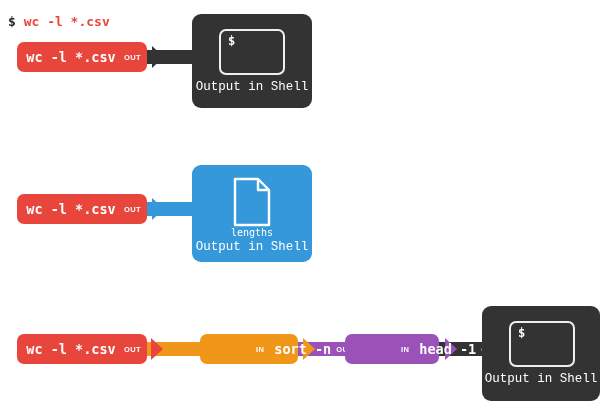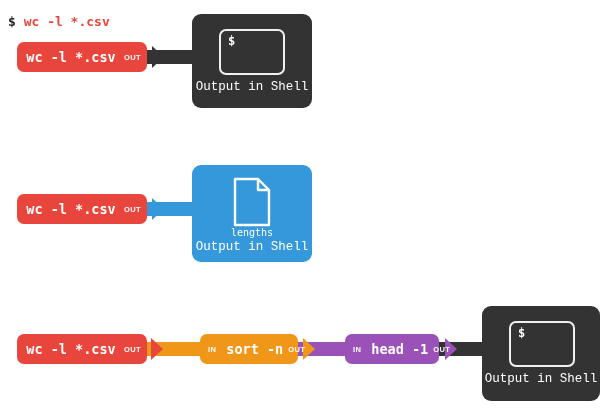--- a/index.html
+++ b/index.html
@@ -54,21 +54,21 @@
   }
   .node .port {
     font-family: "Liberation Sans", sans-serif;
     font-size: 7.5px;
     font-weight: bold;
     color: #ffffff;
     letter-spacing: 0.4px;
     flex: 0 0 auto;
     padding: 0 5px;
   }
-  .node .port.in  { padding-left: 8px; padding-right: 4px; }
+  .node .port.in  { padding-left: 8px; padding-right: 4px; margin-left: 48px; }
   .node .port.out { padding-right: 6px; }
 
   .red    { background: #e8453c; }
   .orange { background: #f0971a; }
   .purple { background: #9a52b8; }
 
   
   .conn { position: absolute; height: 14px; }
   .conn .bar {
     position: absolute; left: 0; top: 0; height: 14px; width: 100%;

